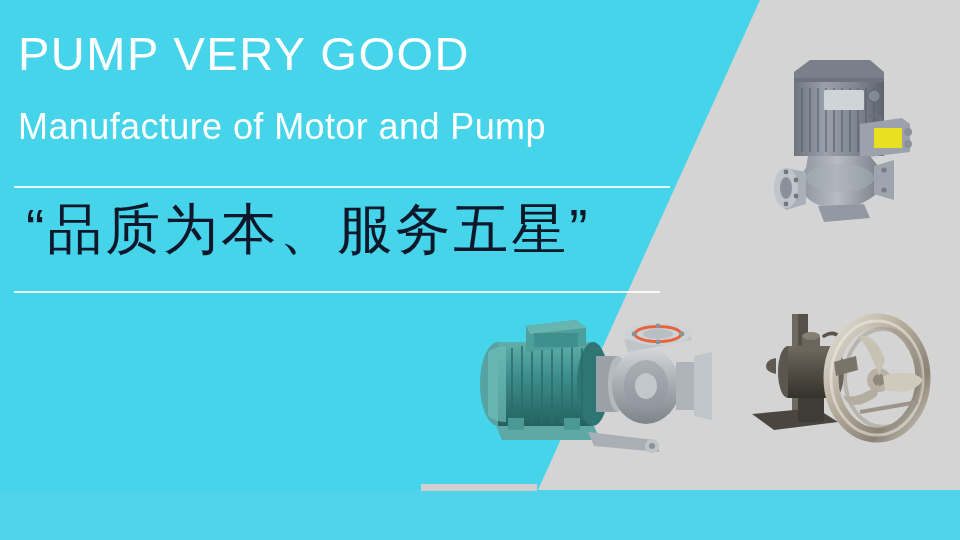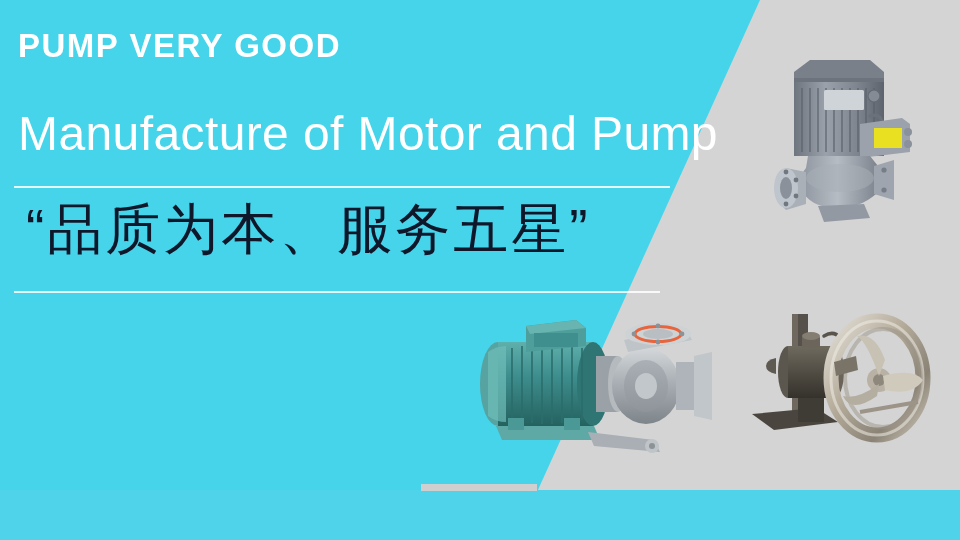--- a/index.html
+++ b/index.html
@@ -30,26 +30,26 @@
   }
   .bg-gray-lower {
     position:absolute; left:537px; top:470px; width:423px; height:22px;
     background:#D4D4D4;
     clip-path: polygon(0px 22px, 100% 0px, 100% 22px);
   }
   
   .text-block { position:absolute; left:0; top:0; width:700px; }
   .headline {
     position:absolute; left:18px; top:28px;
-    font-size:33px; font-weight:700; letter-spacing:1.5px;
+    font-size:47px; font-weight:400; letter-spacing:1.5px;
     color:#FFFFFF; white-space:nowrap; line-height:1.1;
   }
   .subhead {
     position:absolute; left:18px; top:105px;
-    font-size:48px; font-weight:300; letter-spacing:0.4px;
+    font-size:36px; font-weight:300; letter-spacing:0.4px;
     color:#FFFFFF; white-space:nowrap; line-height:1.2;
   }
   .rule {
     position:absolute; height:2px;
     background:rgba(255,255,255,0.85);
   }
   .rule-top { left:14px; top:186px; width:656px; }
   .rule-bottom { left:14px; top:291px; width:646px; }
   .tagline {
     position:absolute; left:26px; top:198px;

